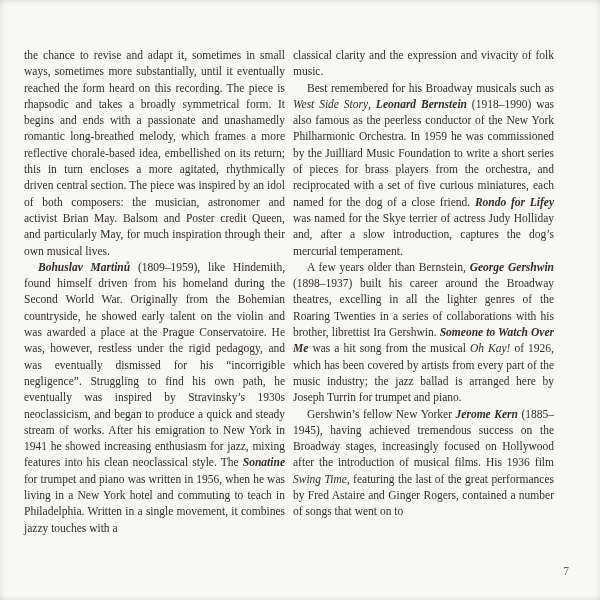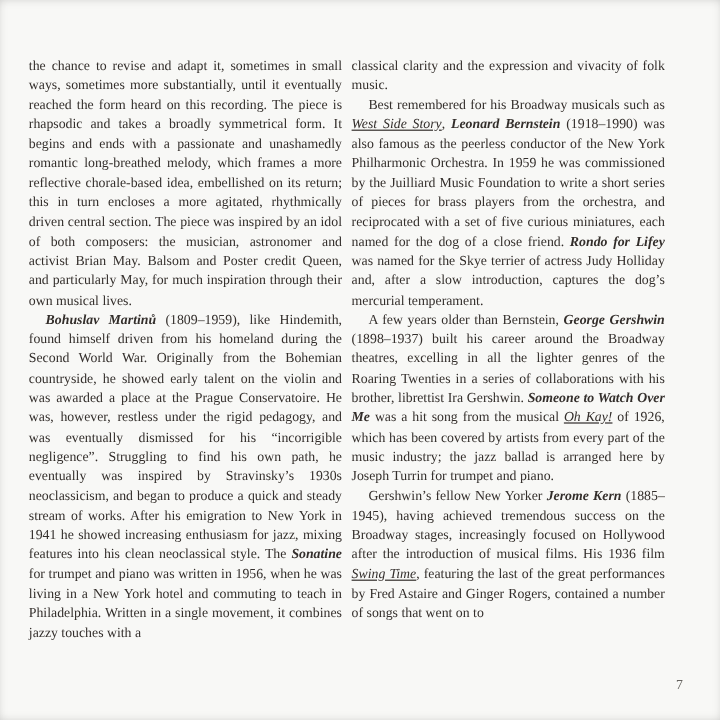--- a/index.html
+++ b/index.html
@@ -29,21 +29,21 @@
     font-size: 11.5px;
     line-height: 16.3px;
     text-align: justify;
     color: var(--text-color, #332e2b);
   }
   .column-left  { left: 24px;  }
   .column-right { left: 293px; }
   .para { margin: 0; padding: 0; }
   .para.indent { text-indent: 14px; }
   .run-bold { font-weight: 700; font-style: italic; }
-  .run-italic { font-style: italic; text-decoration: underline; }
+  .run-italic { font-style: italic; }
   .page-number {
     position: absolute;
     top: 565px;
     right: 31px;
     font-size: 11.5px;
     color: var(--pagenum-color, #64625e);
   }
 </style>
 </head>
 <body>

